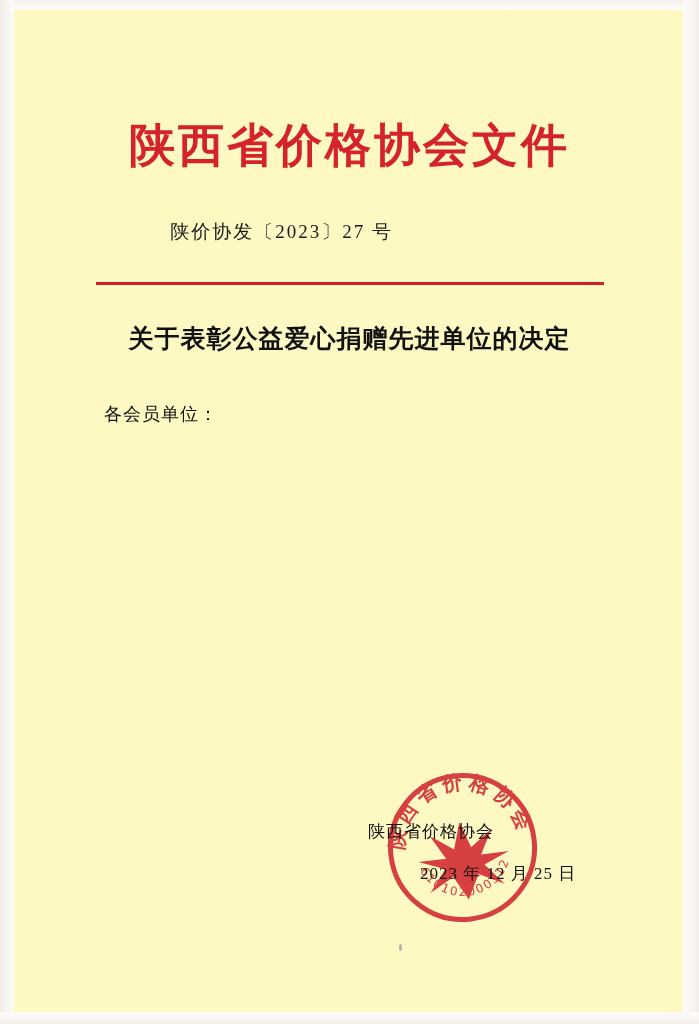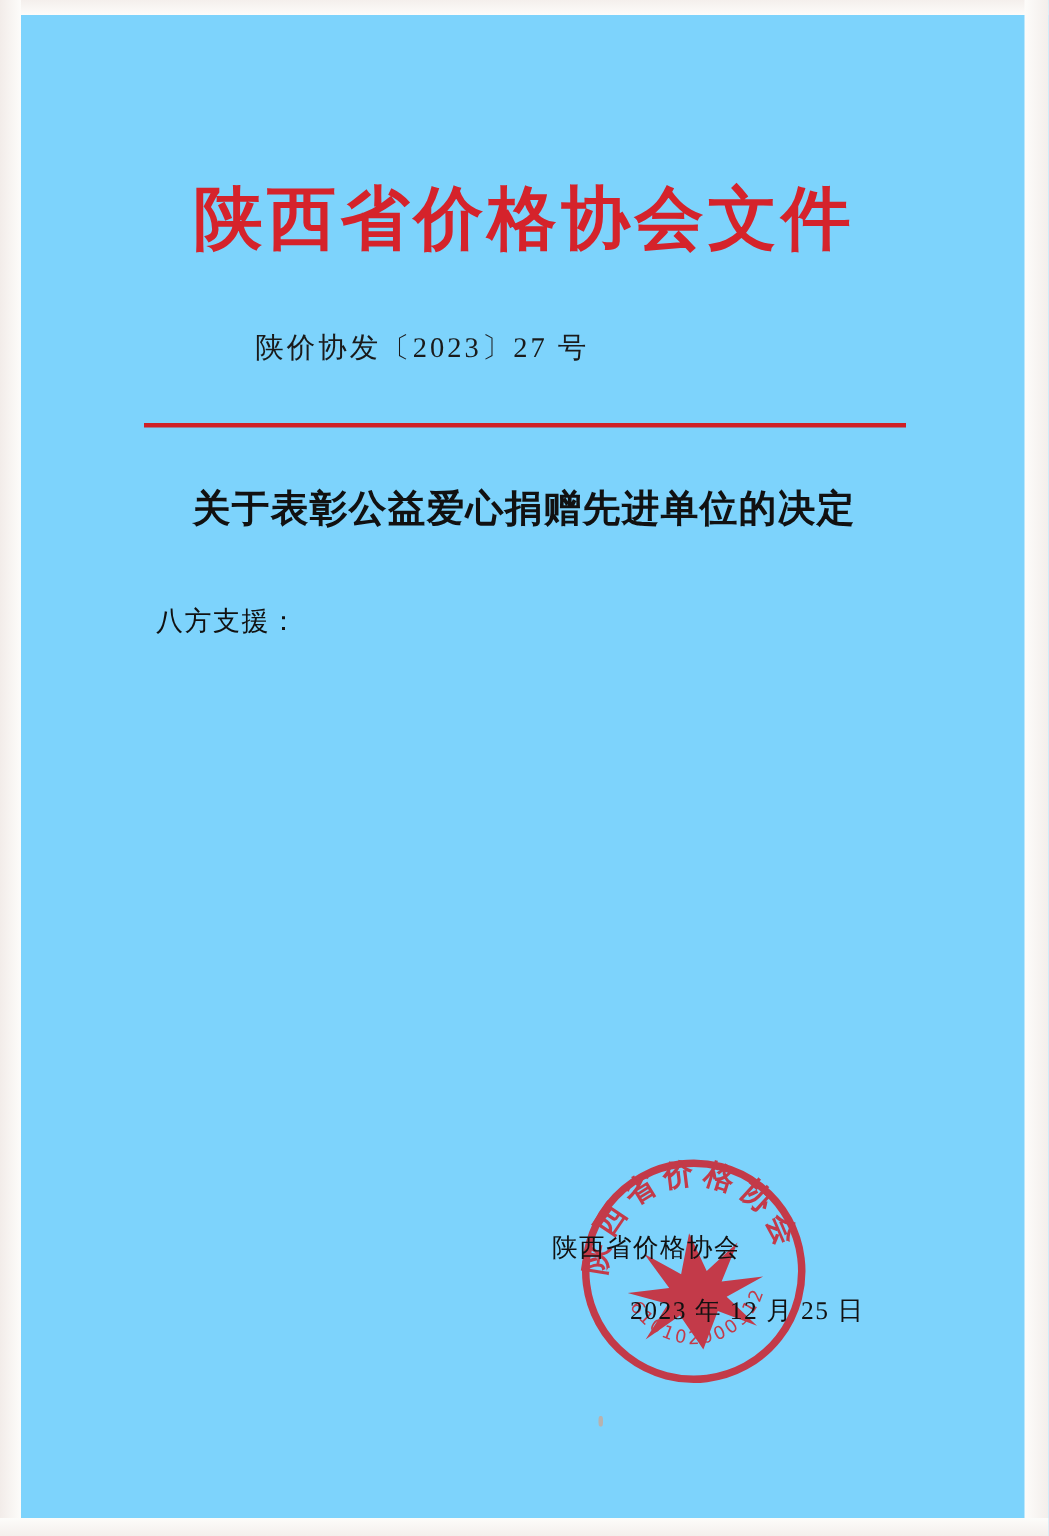--- a/index.html
+++ b/index.html
@@ -11,21 +11,21 @@
     width: 699px;
     height: 1024px;
     position: relative;
     font-family: "Liberation Serif", "DejaVu Serif", serif;
     overflow: hidden;
   }
 
   .page {
     position: absolute;
     inset: 0;
-    background: #7dd3fc;
+    background: #fef9c3;
   }
 
   
   .edge-left {
     position: absolute;
     left: 0; top: 0; bottom: 0; width: 14px;
     background: linear-gradient(to right, #f2ece9 0%, #fdfcfa 100%);
   }
   .edge-right {
     position: absolute;
@@ -167,21 +167,21 @@
   <div class="edge-bottom"></div>
 
   <div class="doc-title">陕西省价格协会文件</div>
 
   <div class="doc-number">陕价协发〔2023〕27 号</div>
 
   <div class="red-rule"></div>
 
   <div class="decision-title">关于表彰公益爱心捐赠先进单位的决定</div>
 
-  <div class="salutation">八方支援：</div>
+  <div class="salutation">各会员单位：</div>
 
 
   <div class="seal">
     <svg width="163" height="163" viewBox="0 0 163 163" xmlns="http://www.w3.org/2000/svg">
       <defs>
         <path id="arcTop" d="M 23,81.5 A 58.5,58.5 0 0 1 140,81.5" fill="none"></path>
         <path id="arcBottom" d="M 33,81.5 A 48.5,48.5 0 0 0 130,81.5" fill="none"></path>
       </defs>
       <circle cx="81.5" cy="81.5" r="72" fill="none" stroke="#d0202a" stroke-width="5"></circle>
       <text font-family="'DejaVu Serif','Liberation Serif',serif" font-size="20" font-weight="bold" fill="#d0202a" letter-spacing="5">

